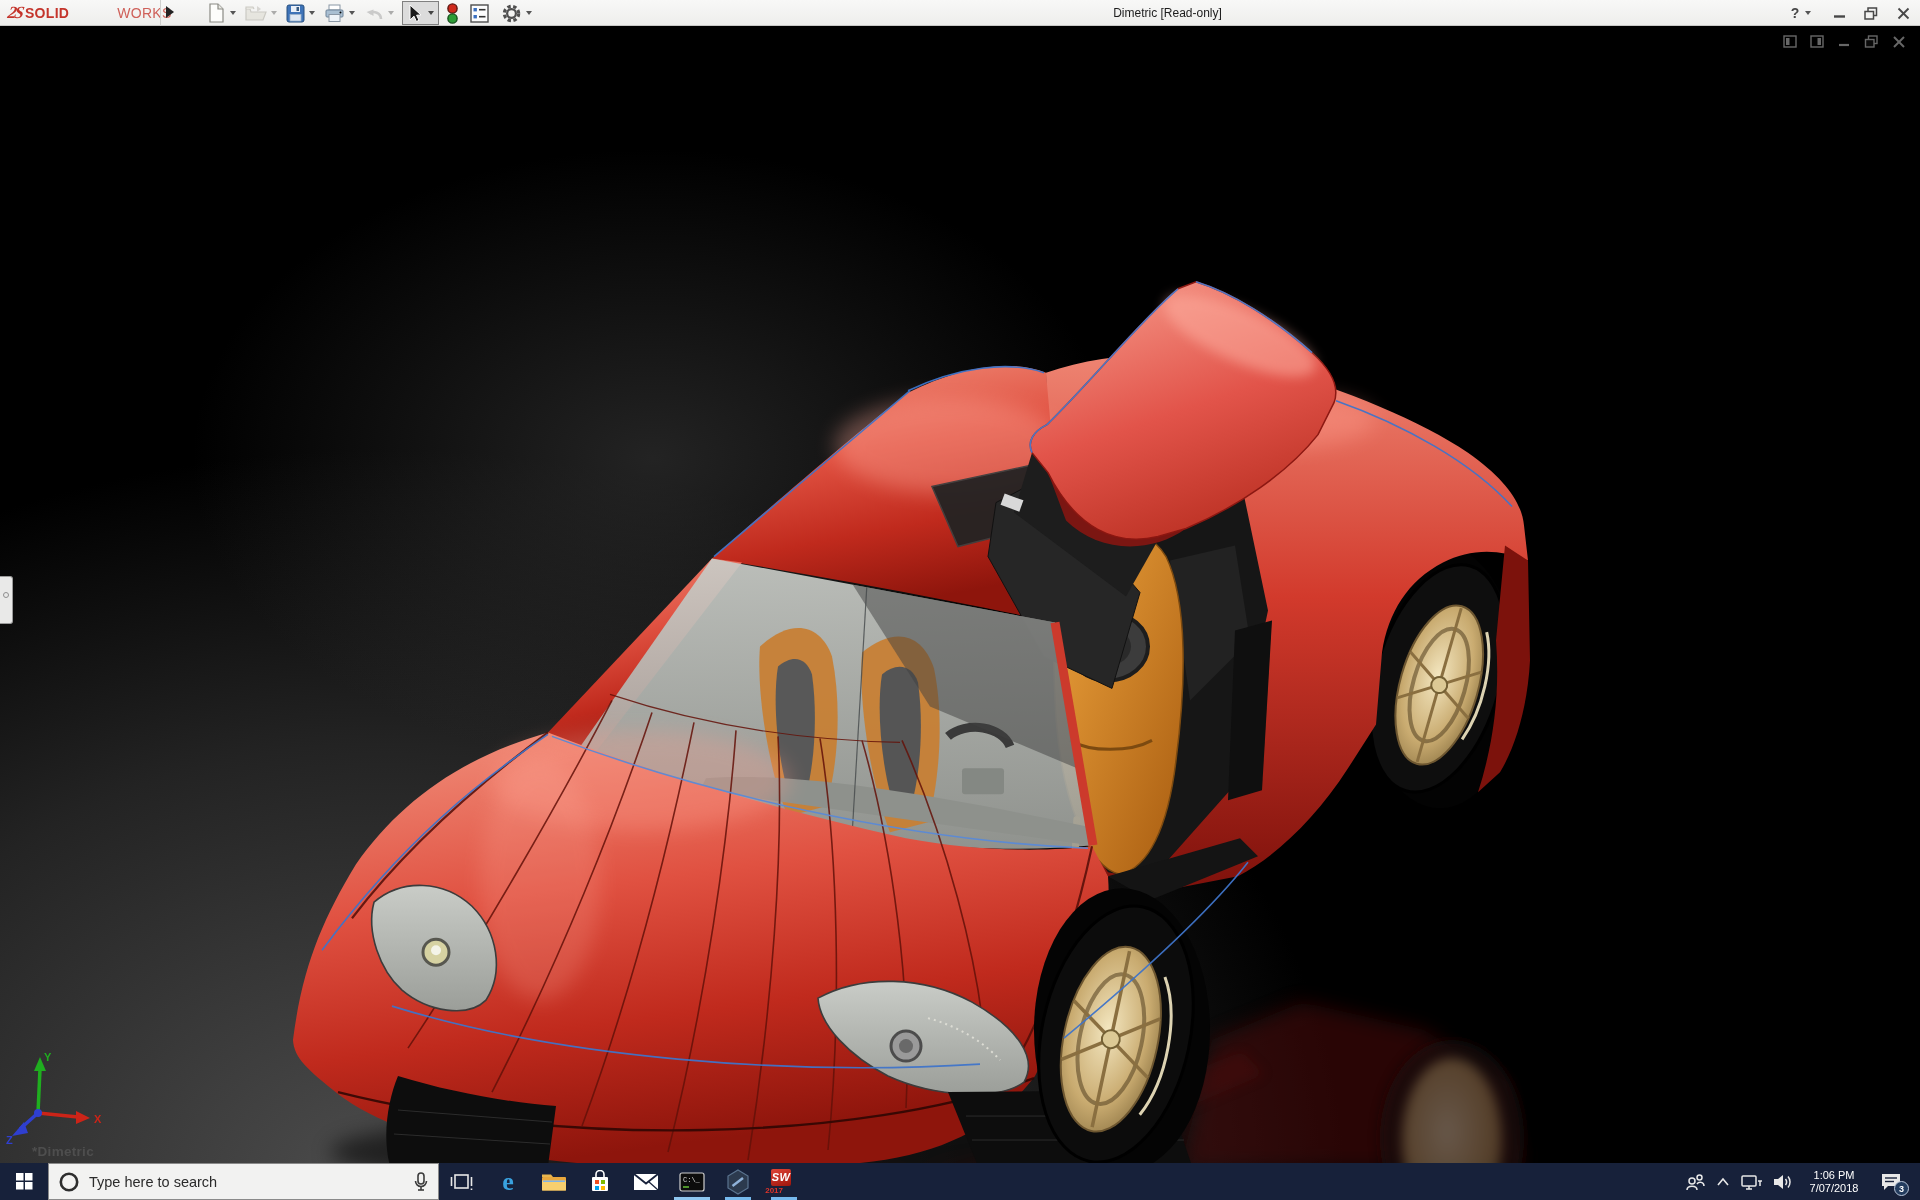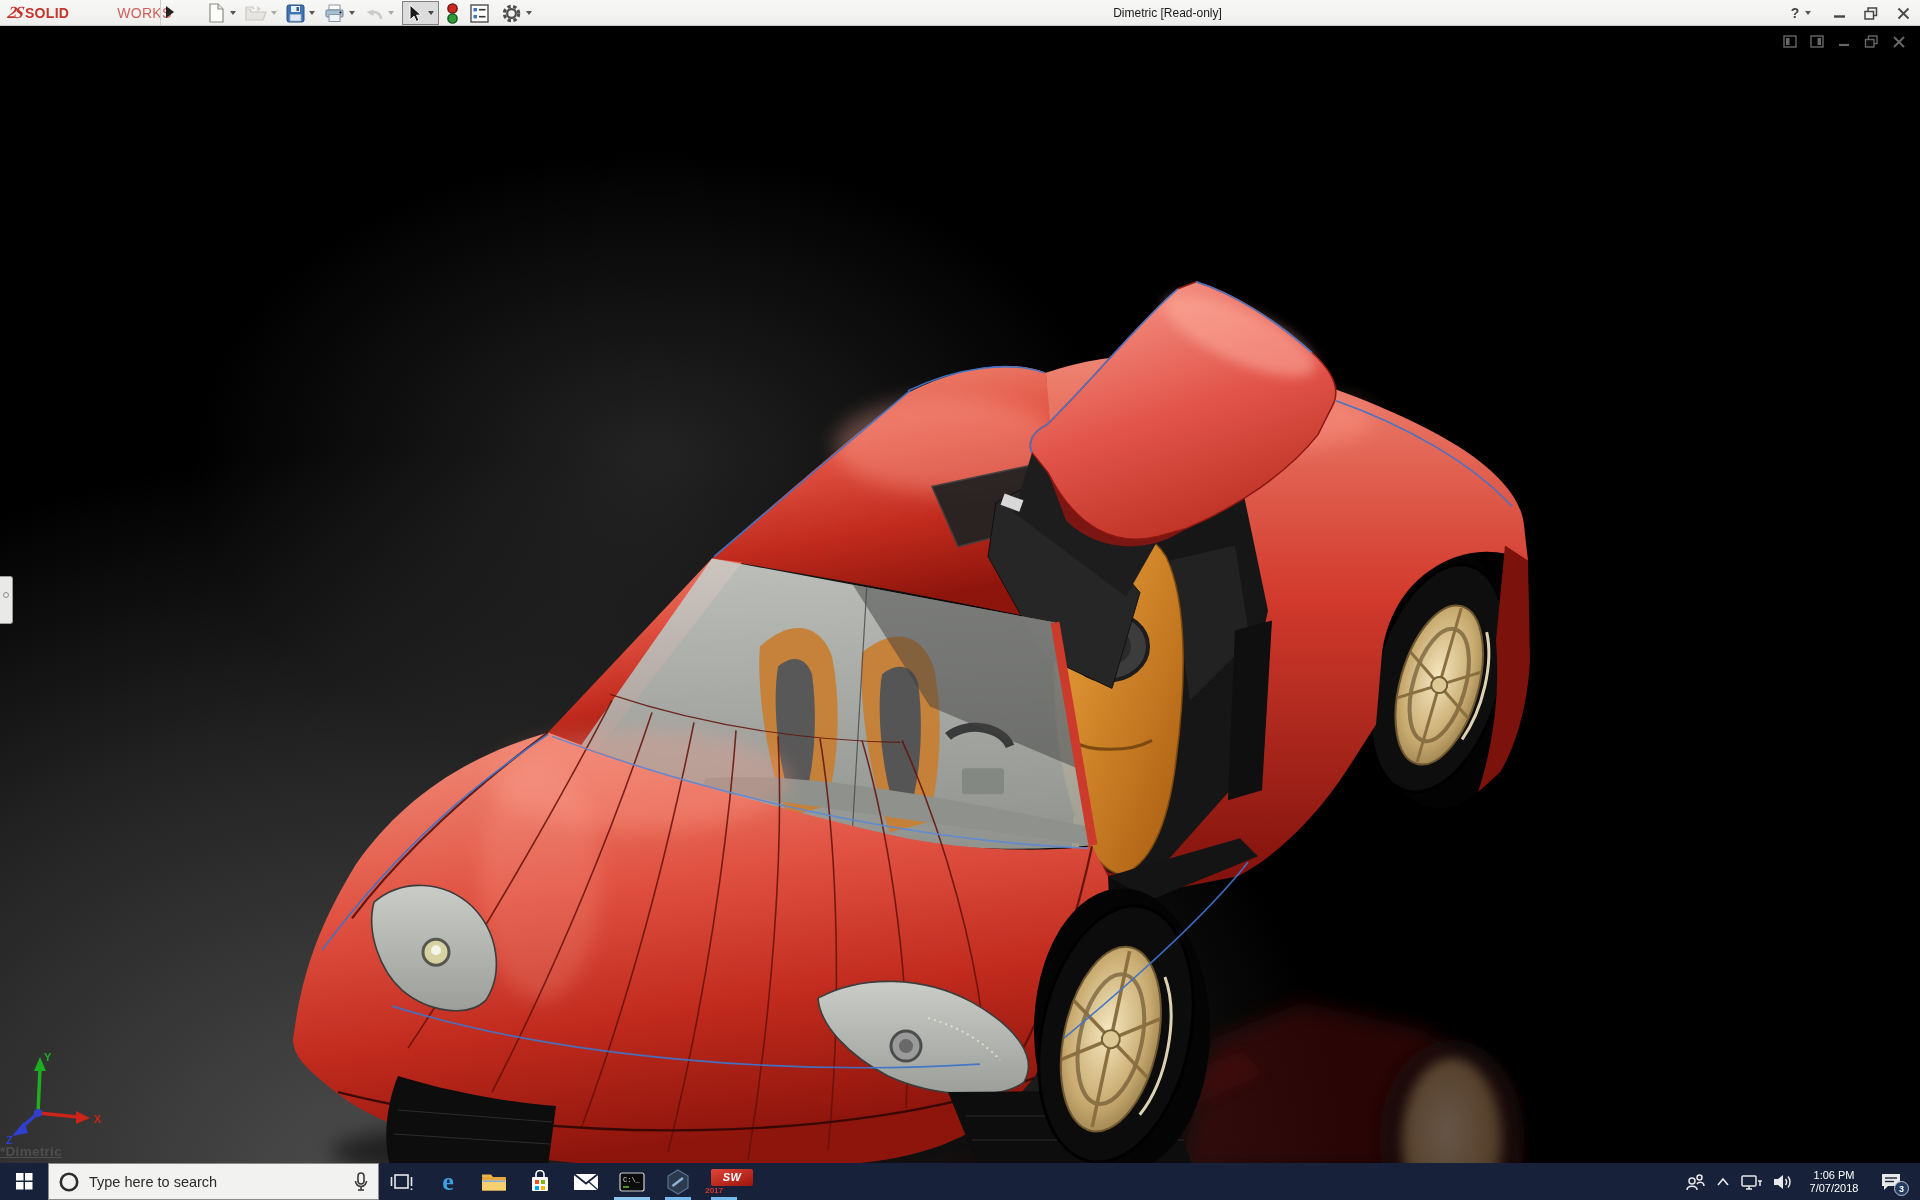--- a/index.html
+++ b/index.html
@@ -39,39 +39,39 @@
     background:
       radial-gradient(640px 430px at 34% 38%, rgba(70,70,70,.50), rgba(0,0,0,0) 72%),
       radial-gradient(1200px 920px at 20% 102%, #4d4d4d 0%, #232323 48%, #000 80%);
     background-color:#000; z-index:1; overflow:hidden;}
   .scene { position:absolute; inset:0; width:100%; height:100%; display:block; cursor:crosshair;}
   .docctrl { position:absolute; top:7px; right:14px; display:flex; gap:12px; z-index:3;}
   .docbtn { width:15px; height:15px; display:flex; align-items:center; justify-content:center; cursor:pointer;}
   .lefttab { position:absolute; left:0; top:549px; width:13px; height:48px; background:#e9e9e8;
     border:1px solid #9a9a9a; border-left:none; border-radius:0 3px 3px 0; z-index:3; cursor:pointer;}
   .lefttab .dot { width:6px; height:6px; border:1px solid #8f8f8f; border-radius:50%; margin:15px auto 0;}
-  .dimetric { position:absolute; left:0; top:1117px; font:700 13.5px "Liberation Sans", sans-serif;
-    color:#4e4e4e; z-index:3; letter-spacing:.3px;text-decoration:underline;}
+  .dimetric { position:absolute; left:32px; top:1117px; font:700 13.5px "Liberation Sans", sans-serif;
+    color:#4e4e4e; z-index:3; letter-spacing:.3px;}
   .triad { position:absolute; left:4px; top:1022px; z-index:3;}
 
   
   .taskbar { position:absolute; left:0; right:0; bottom:0; height:37px; background:#17213a;
     display:flex; align-items:stretch; z-index:20;}
   .startbtn { width:48px; display:flex; align-items:center; justify-content:center; cursor:pointer;}
-  .searchbox { width:331px; background:#f2f2f1; border:1px solid #8a8a8a; display:flex;
+  .searchbox { width:391px; background:#f2f2f1; border:1px solid #8a8a8a; display:flex;
     align-items:center; padding:8px 9px; gap:9px;}
   .searchbox input { flex:1; border:none; outline:none; background:transparent;
     font:400 14.5px "Liberation Sans", sans-serif; color:#222;}
   .searchbox input::placeholder { color:#2b2b2b; opacity:1;}
   .appbtn { width:46px; position:relative; display:flex; align-items:center; justify-content:center; cursor:pointer;}
   .runbar { position:absolute; bottom:0; left:10px; right:10px; height:3px; background:#76b9ed;}
   .runbar.wide { left:5px; right:5px; background:#8ec6f0;}
   .edge-glyph { font:700 26px "Liberation Serif", serif; color:#39a2df; line-height:26px;}
   .swicon { position:relative; width:30px; height:28px;}
-  .swblock { position:absolute; left:2px; top:1px; width:42px; height:17px; border-radius:2px;
+  .swblock { position:absolute; left:2px; top:1px; width:20px; height:17px; border-radius:2px;
     background:linear-gradient(160deg,#e04437,#9c150c); display:flex; align-items:center; justify-content:center;}
   .swblock span { font:700 italic 11px "Liberation Sans", sans-serif; color:#fff; letter-spacing:.5px;}
   .swyear { position:absolute; right:16px; bottom:1px; font:700 8px "Liberation Sans", sans-serif; color:#e2352a;}
   .tray { margin-left:auto; display:flex; align-items:center; padding-right:8px;}
   .traybtn { height:37px; display:flex; align-items:center; justify-content:center; cursor:pointer;}
   .clock { width:72px; text-align:center; color:#fff; font-size:11px; line-height:13px; cursor:pointer;}
   .action { position:relative; width:42px;}
   .badge { position:absolute; right:3px; bottom:4px; min-width:15px; height:15px; border-radius:50%;
     background:#233c5e; border:1px solid #b9c6da; color:#fff; font:700 9px "Liberation Sans", sans-serif;
     display:flex; align-items:center; justify-content:center;}

